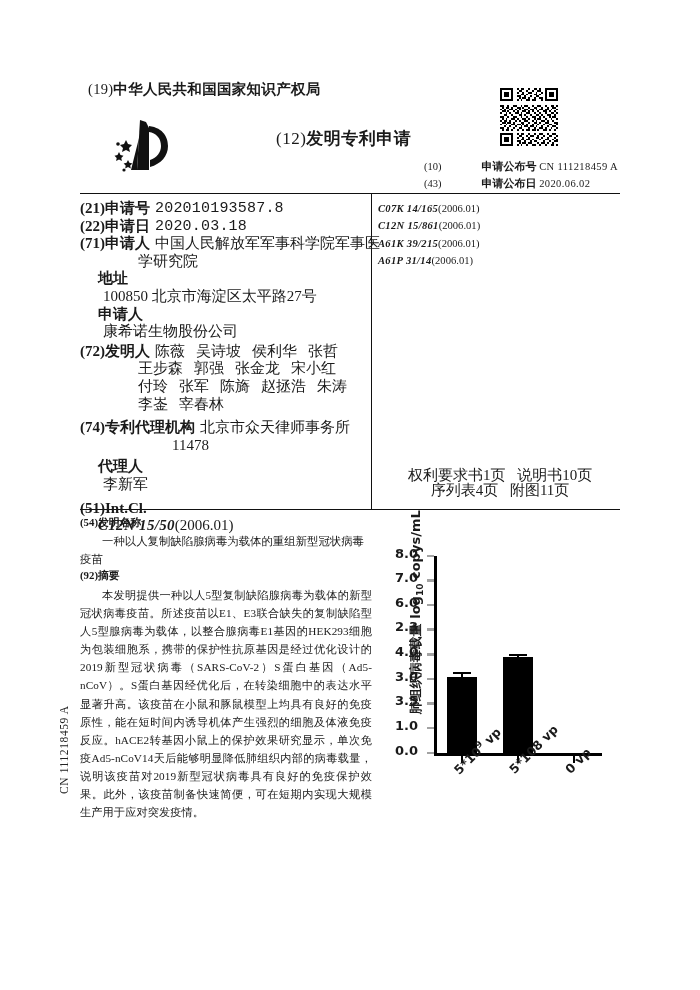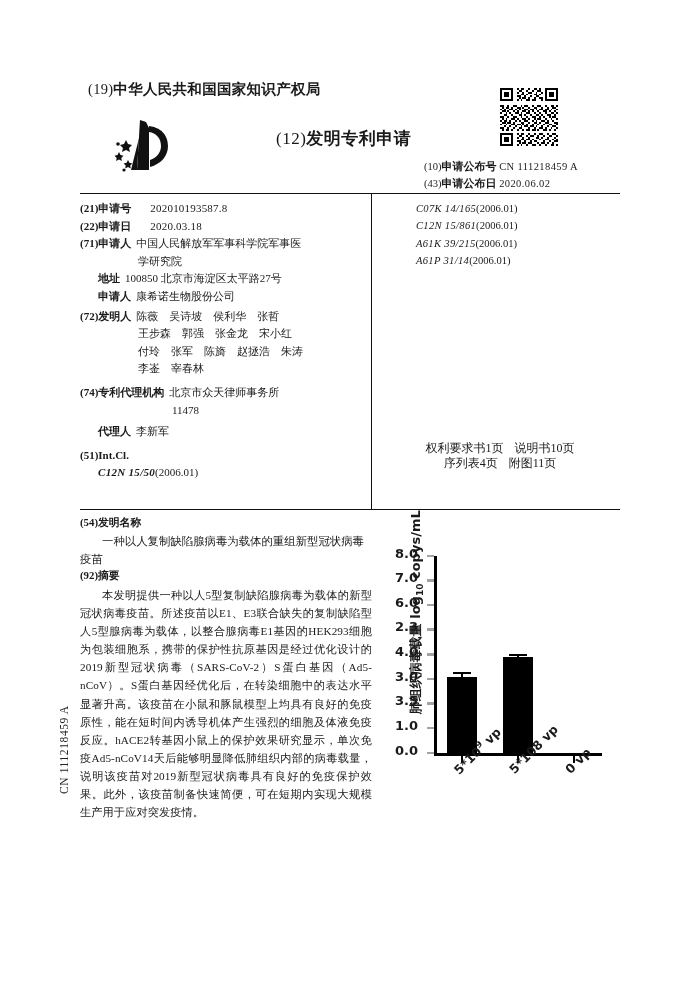--- a/index.html
+++ b/index.html
@@ -79,21 +79,21 @@
 
   
   .pub {
     position: absolute;
     left: 424px;
     top: 158px;
     font-size: 10.5px;
     line-height: 16px;
     white-space: nowrap;
   }
-  .pub b { font-size: 11px; }
+  .pub b { font-size: 11px; margin-left: 40px; }
   .pub .mono { font-family: "Liberation Serif", serif; letter-spacing: 0.4px; }
 
   
   .rule {
     position: absolute;
     background: #111;
     height: 1.4px;
   }
   .rule-top   { left: 80px;  top: 193px; width: 540px; }
   .rule-mid   { left: 80px;  top: 509px; width: 540px; }
@@ -103,29 +103,29 @@
     background: #111;
     width: 1.2px;
   }
 
   
   .bib {
     position: absolute;
     left: 80px;
     top: 200px;
     width: 292px;
-    font-size: 11px;
+    font-size: 15px;
     line-height: 17.6px;
   }
   .bib-row { display: flex; align-items: flex-start; white-space: nowrap; }
   .bib-code { font-weight: bold; flex: 0 0 auto; }
-  .bib-val  { margin-left: 19px; font-family: Liberation Serif, serif; letter-spacing: 0.2px; }
+  .bib-val  { margin-left: 5px; font-family: Liberation Mono, monospace; letter-spacing: 0.2px; }
   .bib-cn   { margin-left: 5px; }
   .bib-cont { padding-left: 58px; }
-  .bib-sub  { padding-left: 18px; display: flex; white-space: nowrap; }
+  .bib-sub  { padding-left: 18px; display: flex; white-space: nowrap; flex-direction: column; }
   .bib-sub b { flex: 0 0 auto; }
 
   .inv-names { display: flex; flex-wrap: nowrap; }
   .inv-names span { margin-right: 11px; }
   .inv-block { padding-left: 58px; }
 
   .ipc-left {
     font-style: italic;
     font-weight: bold;
     font-family: "Liberation Serif", serif;
@@ -135,29 +135,29 @@
 
   
   .ipc-col {
     position: absolute;
     left: 378px;
     top: 200px;
     font-size: 10.6px;
     line-height: 17.4px;
     white-space: nowrap;
   }
-  .ipc-col div .c { font-style: italic; font-weight: normal; letter-spacing: 0.3px; margin-left: 38px; }
+  .ipc-col div .c { font-style: italic; font-weight: bold; letter-spacing: 0.3px; }
 
   
   .counts {
     position: absolute;
     left: 380px;
-    top: 441px;
+    top: 468px;
     width: 240px;
-    font-size: 12px;
+    font-size: 15px;
     line-height: 15px;
     text-align: center;
   }
   .counts .c2 { padding-left: 8px; }
 
   
   .sec-title {
     position: absolute;
     left: 80px;
     top: 516px;

